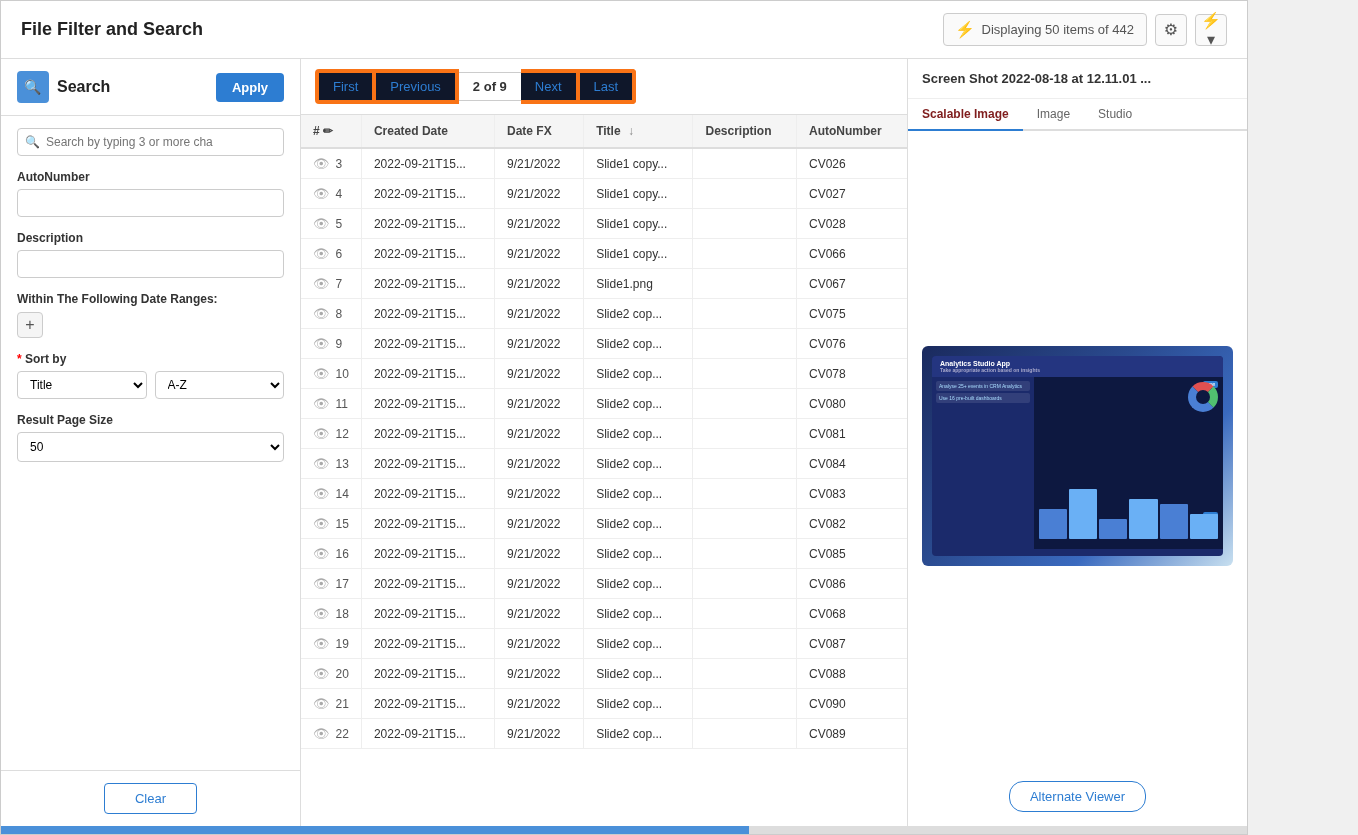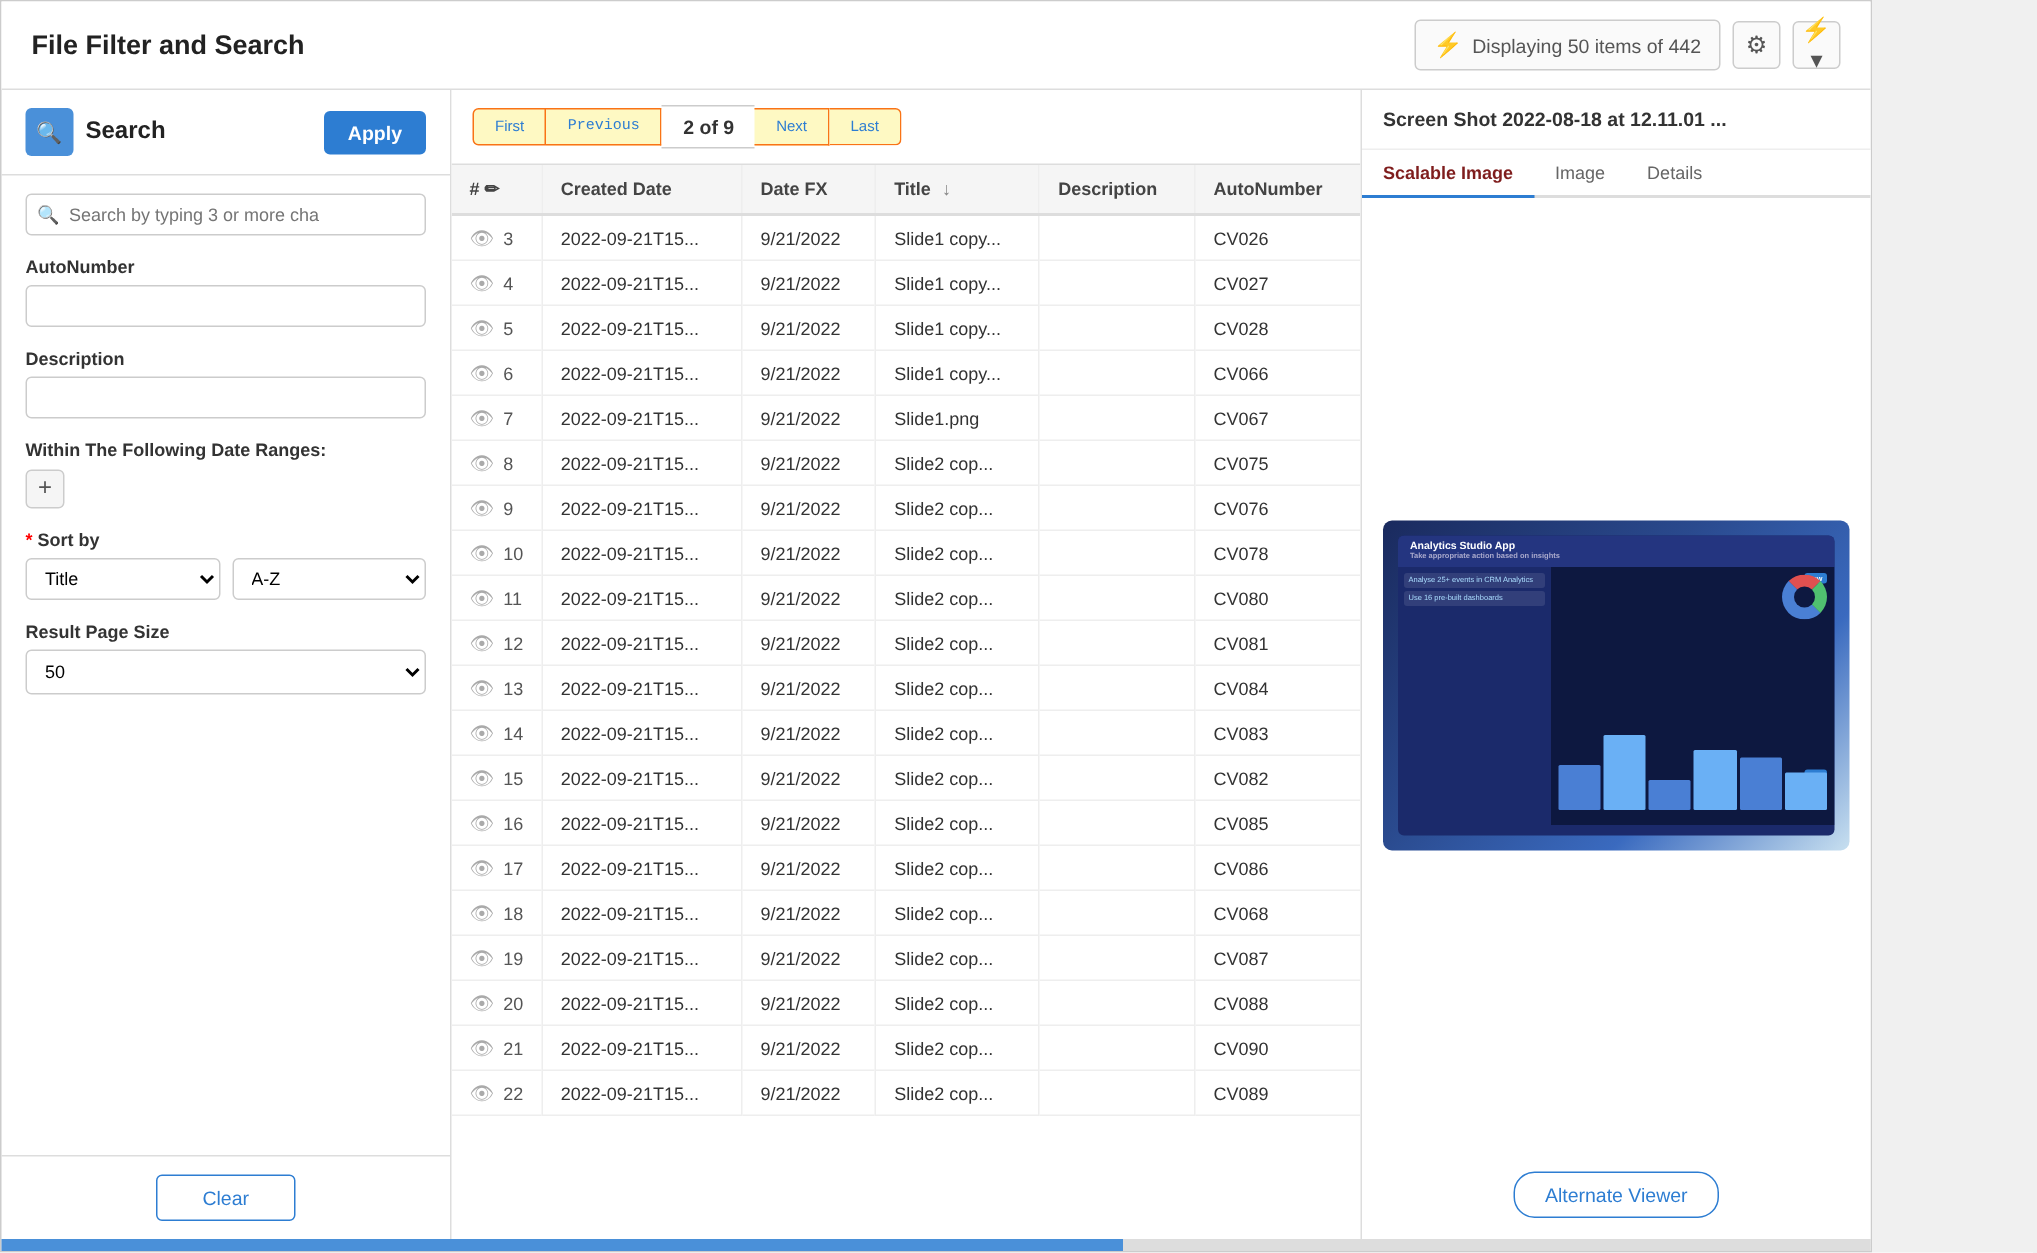--- a/index.html
+++ b/index.html
@@ -242,24 +242,24 @@
     .pagination-bar {
       display: flex;
       align-items: center;
       gap: 0;
       padding: 10px 14px;
       border-bottom: 1px solid #ddd;
       background: #fff;
     }
     .page-btn {
       padding: 6px 14px;
-      border: 1px solid #f97316;
-      background: #fef9c3;
+      border: 4px solid #f97316;
+      background: #0f172a;
       cursor: pointer;
-      font-size: 10px;
+      font-size: 13px;
       color: #2d7dd2;
       border-radius: 0;
     }
     .page-btn:first-child { border-radius: 4px 0 0 4px; }
     .page-indicator {
       padding: 6px 14px;
       border: 1px solid #ccc;
       border-left: none;
       border-right: none;
       background: #fff;
@@ -570,21 +570,21 @@
 
       <div class="clear-section">
         <button class="clear-btn">Clear</button>
       </div>
     </div>
 
     <div class="content-area">
 
       <div class="pagination-bar">
         <button class="page-btn" style="border-radius:4px 0 0 4px;">First</button>
-        <button class="page-btn" style="border-left:none;font-family:Liberation Mono, monospace;">Previous</button>
+        <button class="page-btn" style="border-left:none;">Previous</button>
         <div class="page-indicator">2 of 9</div>
         <button class="page-btn" style="border-left:none;">Next</button>
         <button class="page-btn" style="border-left:none;border-radius:0 4px 4px 0;">Last</button>
       </div>
 
       <div class="table-wrap">
         <table>
           <thead>
             <tr>
               <th style="width:60px;">
@@ -862,21 +862,21 @@
             </tbody>
         </table>
       </div>
     </div>
 
     <div class="right-panel">
       <div class="right-panel-header">Screen Shot 2022-08-18 at 12.11.01 ...</div>
       <div class="right-panel-tabs">
         <div class="panel-tab active">Scalable Image</div>
         <div class="panel-tab">Image</div>
-        <div class="panel-tab">Details</div>
+        <div class="panel-tab">Studio</div>
       </div>
       <div class="right-panel-image">
 
         <div class="preview-image">
           <div class="mock-app">
             <div class="mock-app-header">
               <div>Analytics Studio App</div>
               <div class="mock-app-sub">Take appropriate action based on insights</div>
             </div>
             <div class="mock-app-body">

